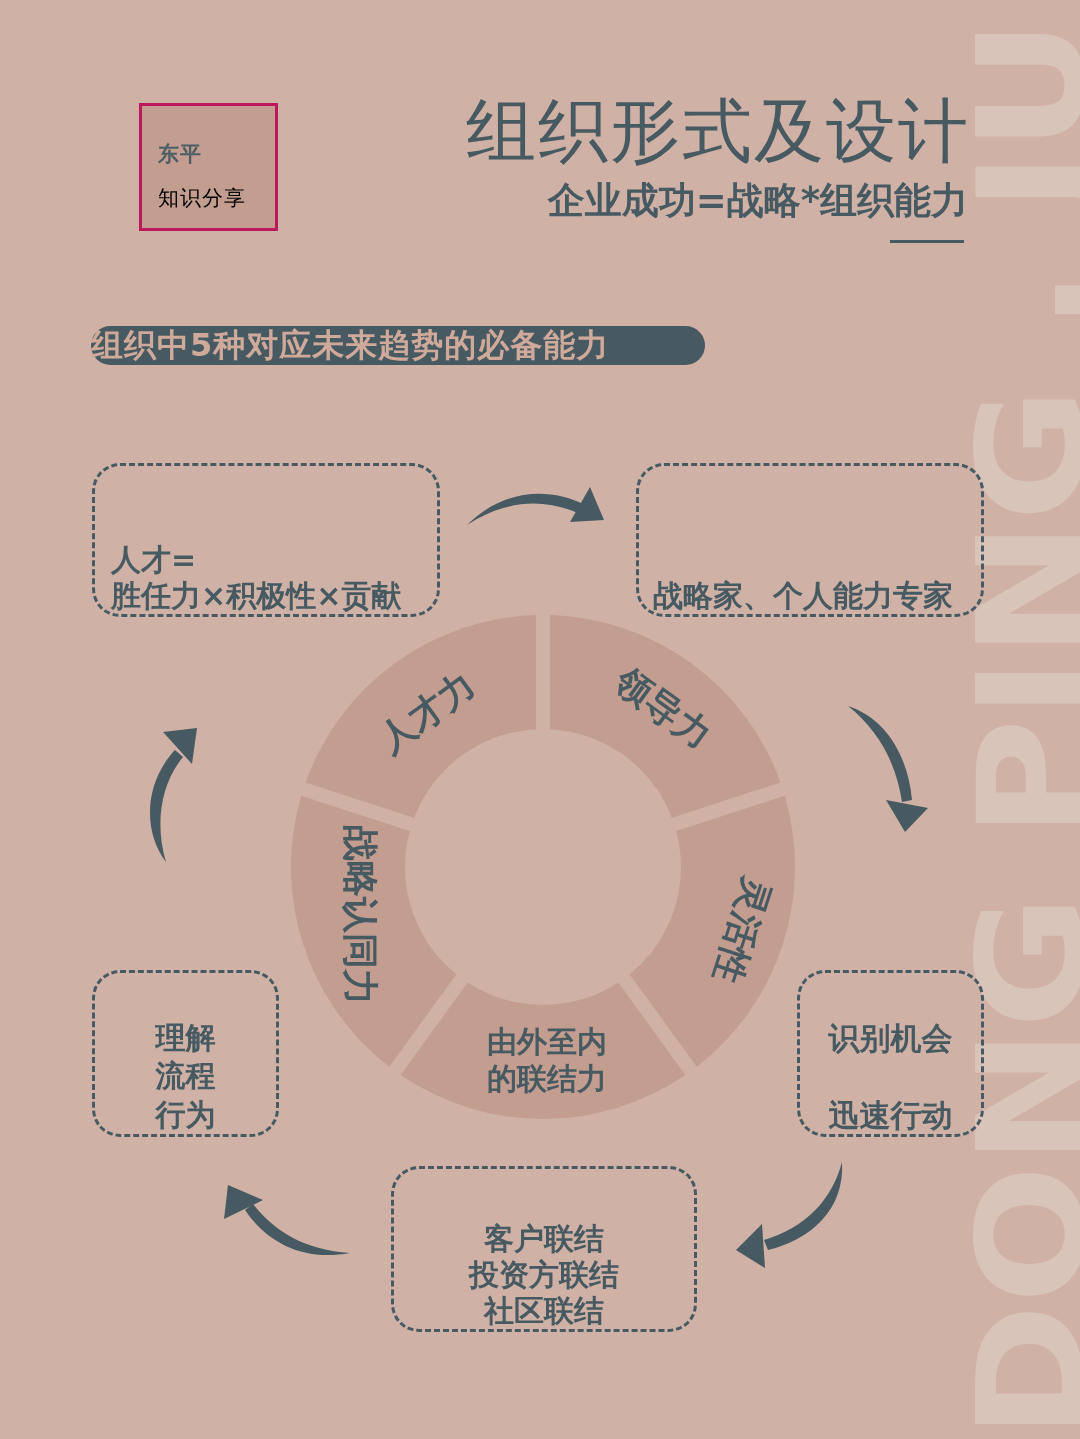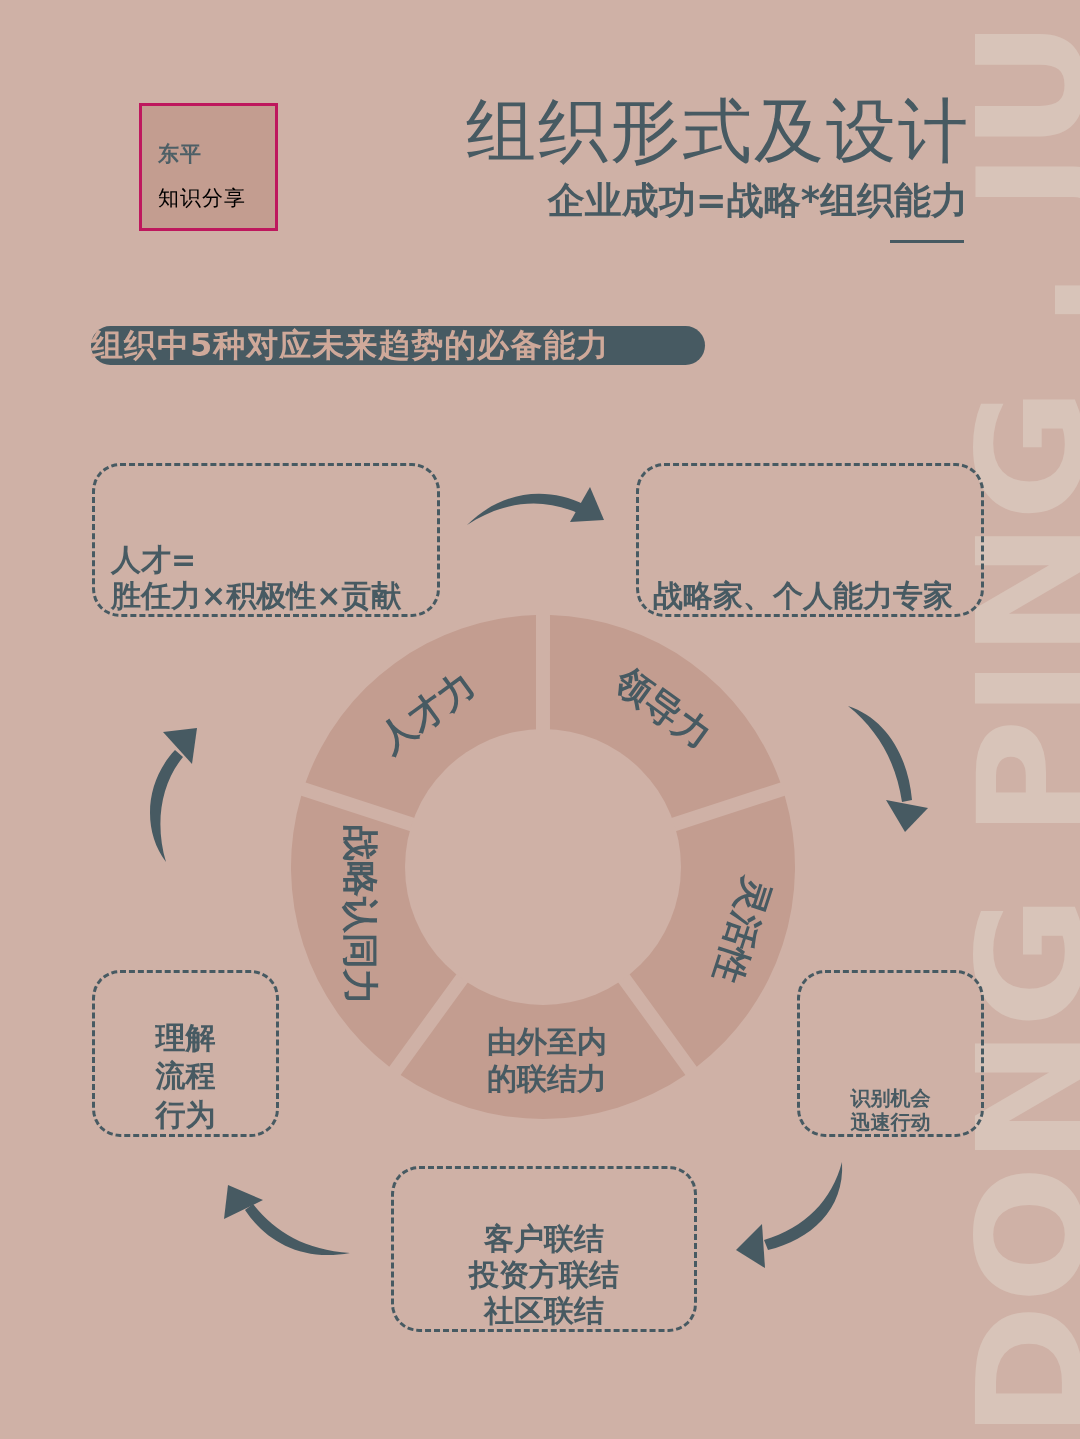--- a/index.html
+++ b/index.html
@@ -39,21 +39,21 @@
       position: absolute; box-sizing: border-box;
       border: 3px dashed #475a62; border-radius: 28px;
       display: flex; flex-direction: column; justify-content: flex-end;
       font-weight: bold; color: #475a62;
     }
     .dbox .line { white-space: nowrap; line-height: 1.2; }
     .box-talent { left: 92px; top: 463px; width: 348px; height: 154px; padding-left: 16px; font-size: 30px; }
     .box-roles { left: 636px; top: 463px; width: 348px; height: 154px; padding-left: 14px; font-size: 30px; }
     .box-process { left: 92px; top: 970px; width: 187px; height: 167px; align-items: center; font-size: 30px; }
     .box-process .line { line-height: 1.28; }
-    .box-opportunity { left: 797px; top: 970px; width: 187px; height: 167px; align-items: center; font-size: 20px; }
+    .box-opportunity { left: 797px; top: 970px; width: 187px; height: 167px; align-items: center; font-size: 31px; gap: 40px; }
     .box-connect { left: 391px; top: 1166px; width: 306px; height: 166px; align-items: center; font-size: 30px; }
     .diagram { left: 0; top: 0; width: 1080px; height: 1439px; pointer-events: none; }
     .seg-label { font-weight: bold; fill: #475a62; font-size: 36px; font-family: "DejaVu Sans", "Liberation Sans", sans-serif; }
     .seg-label-bottom { font-weight: bold; fill: #475a62; font-size: 30px; font-family: "DejaVu Sans", "Liberation Sans", sans-serif; }
   </style>
 </head>
 <body>
 
 <div class="watermark">
   <svg viewBox="0 0 140 1439" xmlns="http://www.w3.org/2000/svg">

